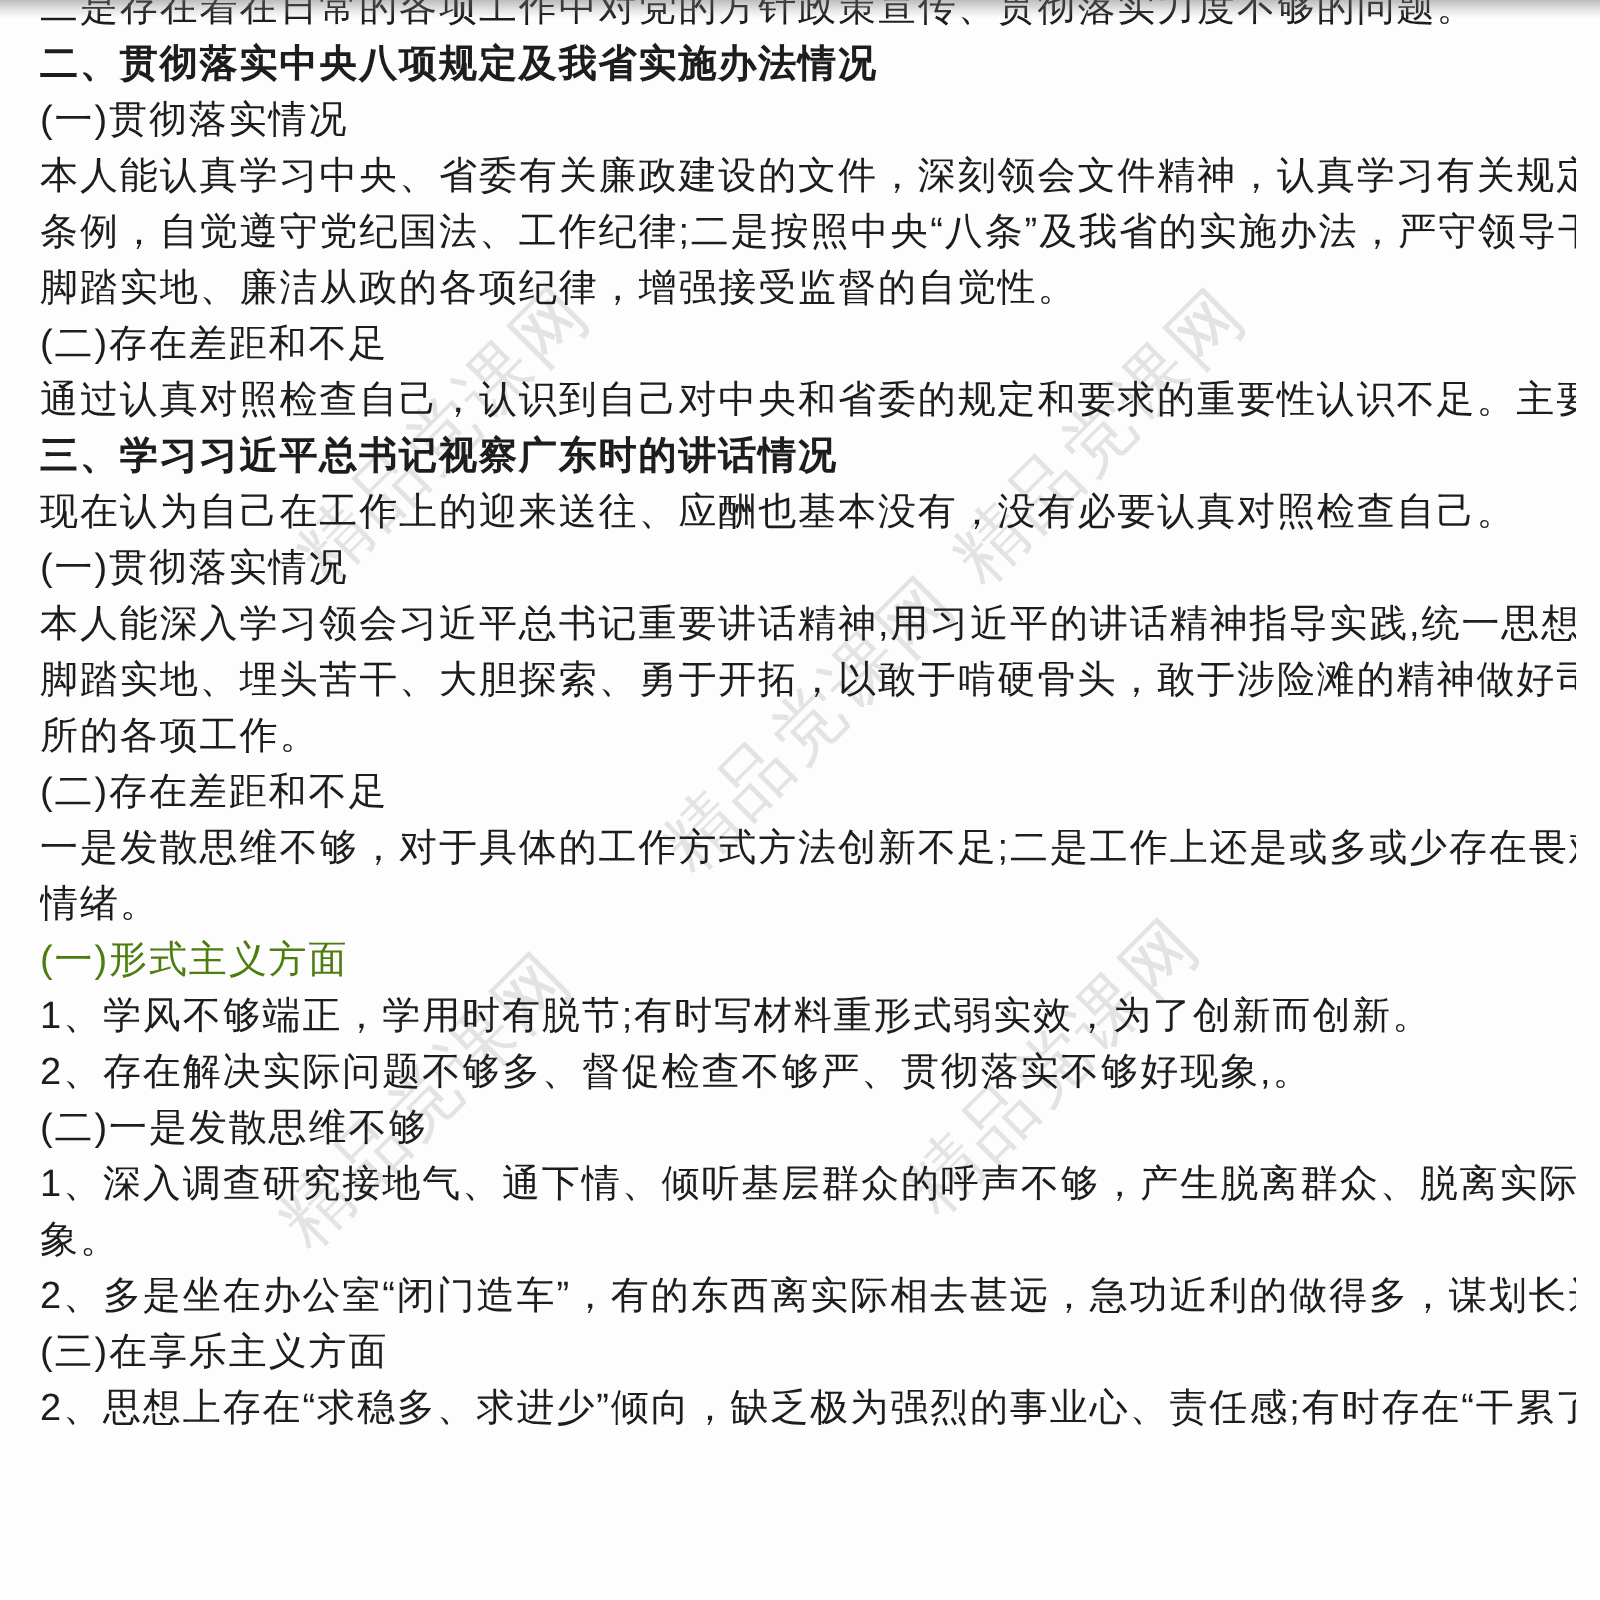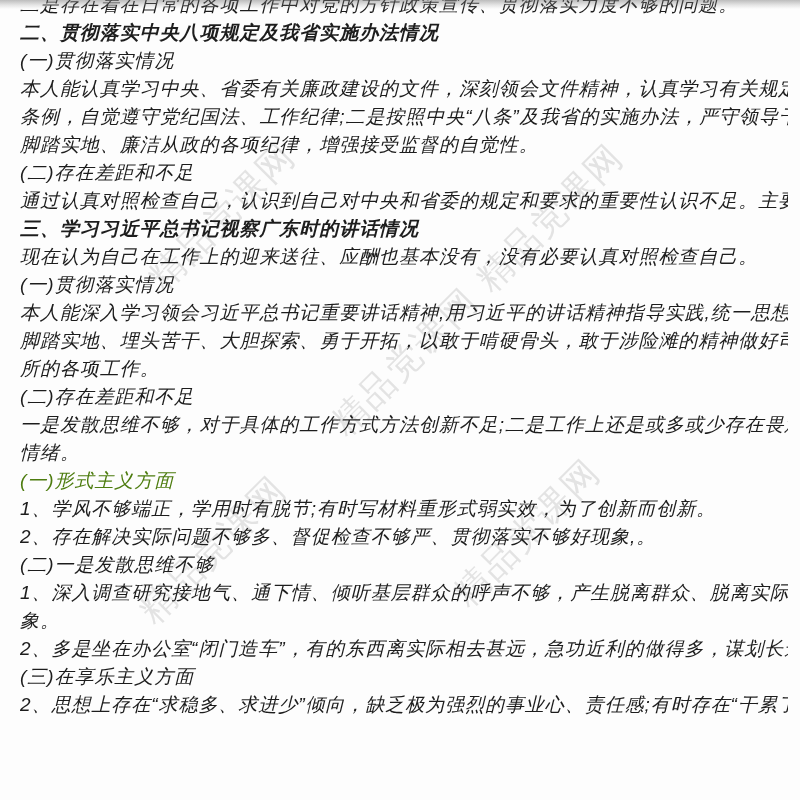--- a/index.html
+++ b/index.html
@@ -42,21 +42,20 @@
     top: -9px;
     z-index: 1;
   }
   .line {
     height: 28px;
     line-height: 28px;
     font-size: 19px;
     letter-spacing: 0.05em;
     white-space: nowrap;
     overflow: hidden;
-    font-style: italic;
   }
   .line.heading { font-weight: 600; }
   .line.label   { font-weight: 400; }
   .line.body    { font-weight: 400; }
   
   .top-smear {
     position: absolute;
     left: 0; top: 0;
     width: 100%;
     height: 9px;

